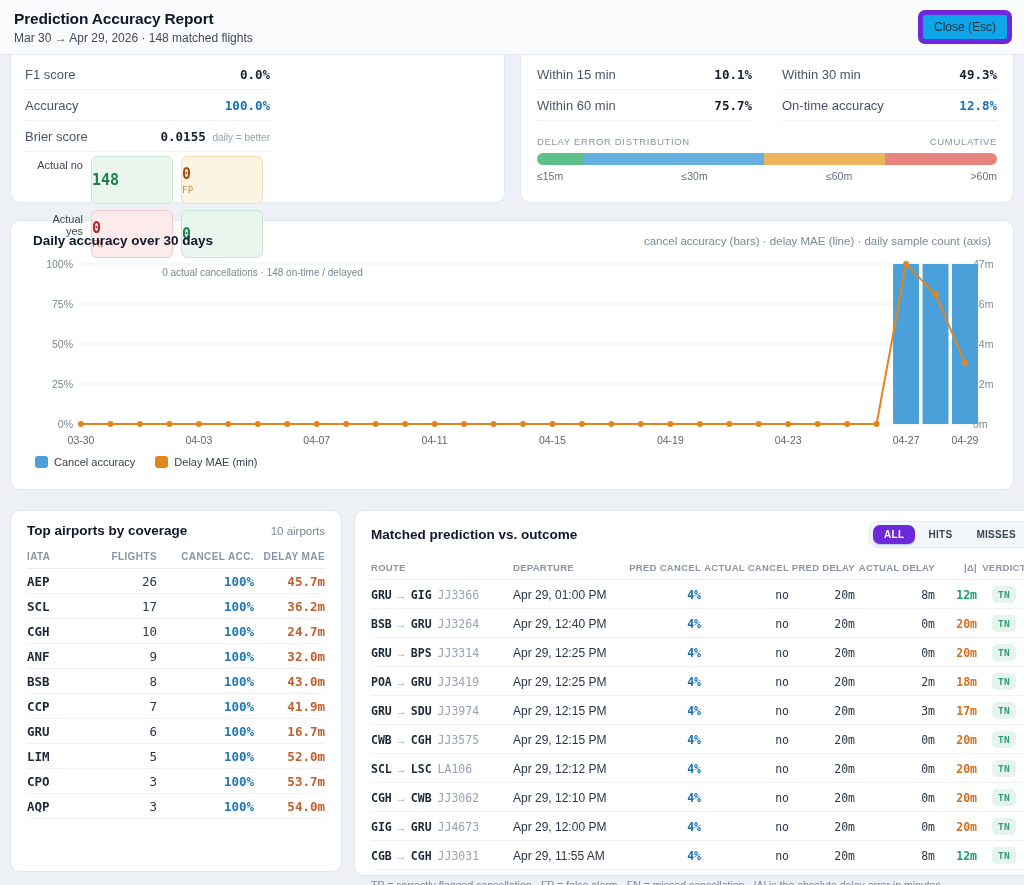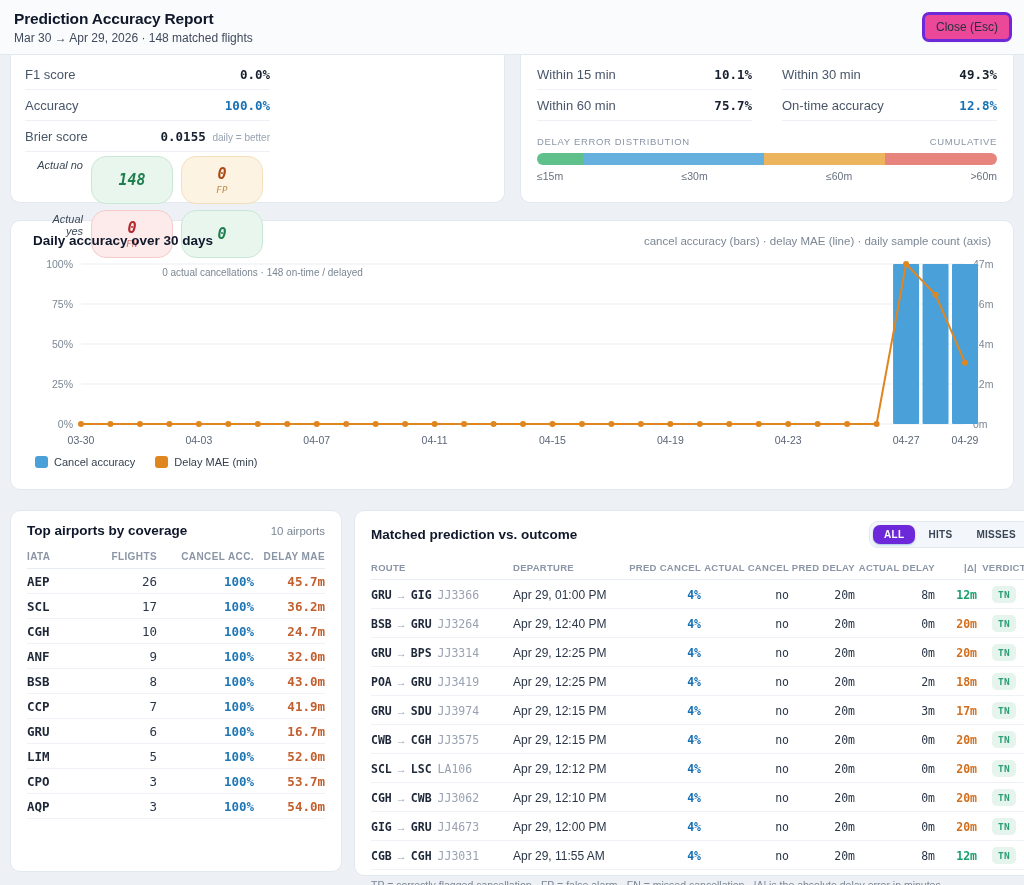--- a/index.html
+++ b/index.html
@@ -13,21 +13,21 @@
 
   
   .report-header {
     height:55px; background:#fafbfd; border-bottom:1px solid #e2e8f0;
     display:flex; align-items:center; justify-content:space-between;
     padding:0 12px;
   }
   .hdr-title { font-size:15.5px; font-weight:700; color:#0f172a; margin:0 0 3px 2px; letter-spacing:-0.01em; }
   .hdr-sub { font-size:12px; color:#3f4a5c; margin-left:2px; }
   .close-btn {
-    background:#ec4899; border:3px solid #6d28d9; border-radius:7px;
+    background:#0ea5e9; border:5px solid #6d28d9; border-radius:7px;
     padding:5px 11px; font-size:12px; color:#27303f; font-family:inherit;
     box-shadow:0 1px 1px rgba(16,24,40,.04); cursor:pointer;
   }
 
   
   .content { padding:0 10px; }
   .panel { background:#fff; border:1px solid #e2e8f0; border-radius:10px; }
   .panel.clipped { border-top:none; border-radius:0 0 10px 10px;flex-direction:column; }
   .top-row { display:flex; gap:15px; }
   .metrics-panel { width:495px; height:148px; padding:4px 14px 8px; display:flex; }
@@ -37,24 +37,24 @@
   .metrics-list { width:245px; }
   .metric-row { display:flex; justify-content:space-between; align-items:baseline;
     padding:8px 0 7px; border-bottom:1px solid #edf1f5; font-size:13px; }
   .metric-label { color:#49566a; }
   .metric-value { font-family:"DejaVu Sans Mono", monospace; font-weight:700; font-size:12.5px; color:#16202e; }
   .metric-value.accent { color:#1570b4; }
   .metric-suffix { font-family:"Liberation Sans",sans-serif; font-size:10px; font-weight:400; color:#97a2b2; margin-left:4px; }
 
   
   .confusion { flex:1; padding-left:10px; padding-top:4px; }
-  .cm-grid { display:grid; grid-template-columns:48px 82px 82px; gap:6px 8px;font-style:italic; }
+  .cm-grid { display:grid; grid-template-columns:48px 82px 82px; gap:6px 8px; }
   .cm-rowlabel { font-size:11px; color:#3c4858; text-align:right; padding-top:3px; }
-  .cm-cell { height:48px; border-radius:15px; border:1px solid;
-    display:flex; flex-direction:column; align-items:center; justify-content:center;
+  .cm-cell { height:48px; border-radius:6px; border:1px solid;
+    display:flex; flex-direction:column; align-items:flex-start; justify-content:center;
     font-family:"DejaVu Sans Mono", monospace; }
   .cm-num { font-size:15px; font-weight:700; }
   .cm-sub { font-size:9px; letter-spacing:.05em; margin-top:2px; }
   .cm-good { background:#e9f6ee; border-color:#c9e7d5; }
   .cm-good .cm-num { color:#1e7e4e; }
   .cm-warn { background:#fdf3e2; border-color:#f4debc; }
   .cm-warn .cm-num { color:#aa4a16; } .cm-warn .cm-sub { color:#bb8c48; }
   .cm-bad { background:#fcebea; border-color:#f4cbca; }
   .cm-bad .cm-num { color:#b4262b; } .cm-bad .cm-sub { color:#cb6e6e; }
   .cm-caption { font-size:10px; color:#7b8794; text-align:center; margin-top:9px; }

